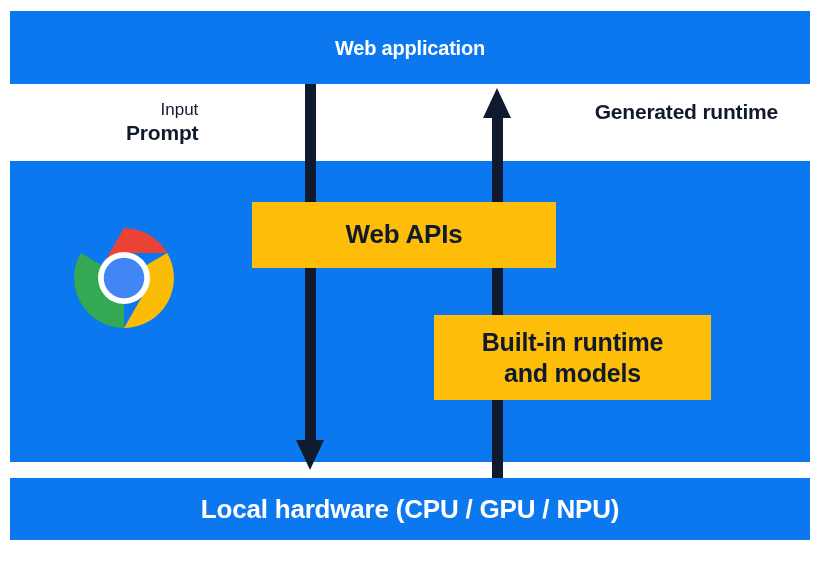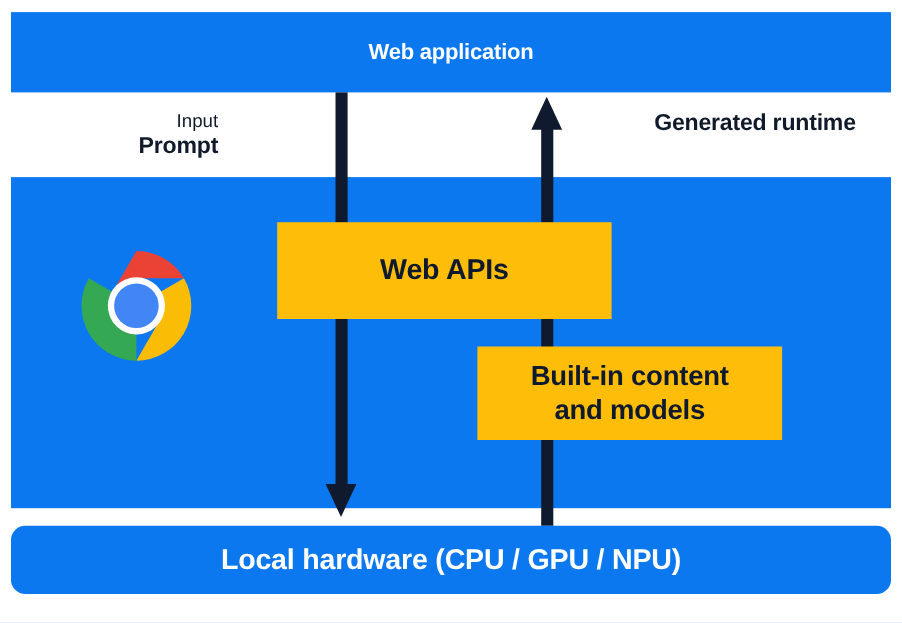--- a/index.html
+++ b/index.html
@@ -23,21 +23,21 @@
   
   .band {
     position: absolute;
     left: 10px;
     width: 800px;
     background: #0B78F0;
     box-sizing: border-box;
   }
   .band-app     { top: 11px;  height: 73px; }
   .band-browser { top: 161px; height: 301px; }
-  .band-hw      { top: 478px; height: 62px; border-radius: 13px; }
+  .band-hw      { top: 478px; height: 62px; }
 
   .band-title {
     position: absolute;
     left: 0;
     width: 100%;
     text-align: center;
     color: #ffffff;
     font-weight: 700;
     letter-spacing: -0.2px;
     white-space: nowrap;
@@ -121,21 +121,21 @@
     color: #101A2E;
     font-weight: 700;
     letter-spacing: -0.2px;
     line-height: 1.22;
     box-sizing: border-box;
   }
   .box-webapis {
     left: 252px;
     top: 202px;
     width: 304px;
-    height: 88px;
+    height: 66px;
     font-size: 26px;
   }
   .box-builtin {
     left: 434px;
     top: 315px;
     width: 277px;
     height: 85px;
     font-size: 25px;
     padding: 0 10px;
   }
@@ -206,21 +206,21 @@
       <circle cx="50" cy="50" r="19.5" fill="#4285F4"></circle>
     </svg>
   </div>
 
   <div class="amber-box box-webapis">
     <span>Web APIs</span>
   </div>
 
   <div class="amber-box box-builtin">
     <span>
-      <span>Built-in content</span><br>
+      <span>Built-in runtime</span><br>
       <span>and models</span>
     </span>
   </div>
 
   <div class="band band-hw">
     <div class="band-title">Local hardware (CPU / GPU / NPU)</div>
   </div>
 
 </div>
 

